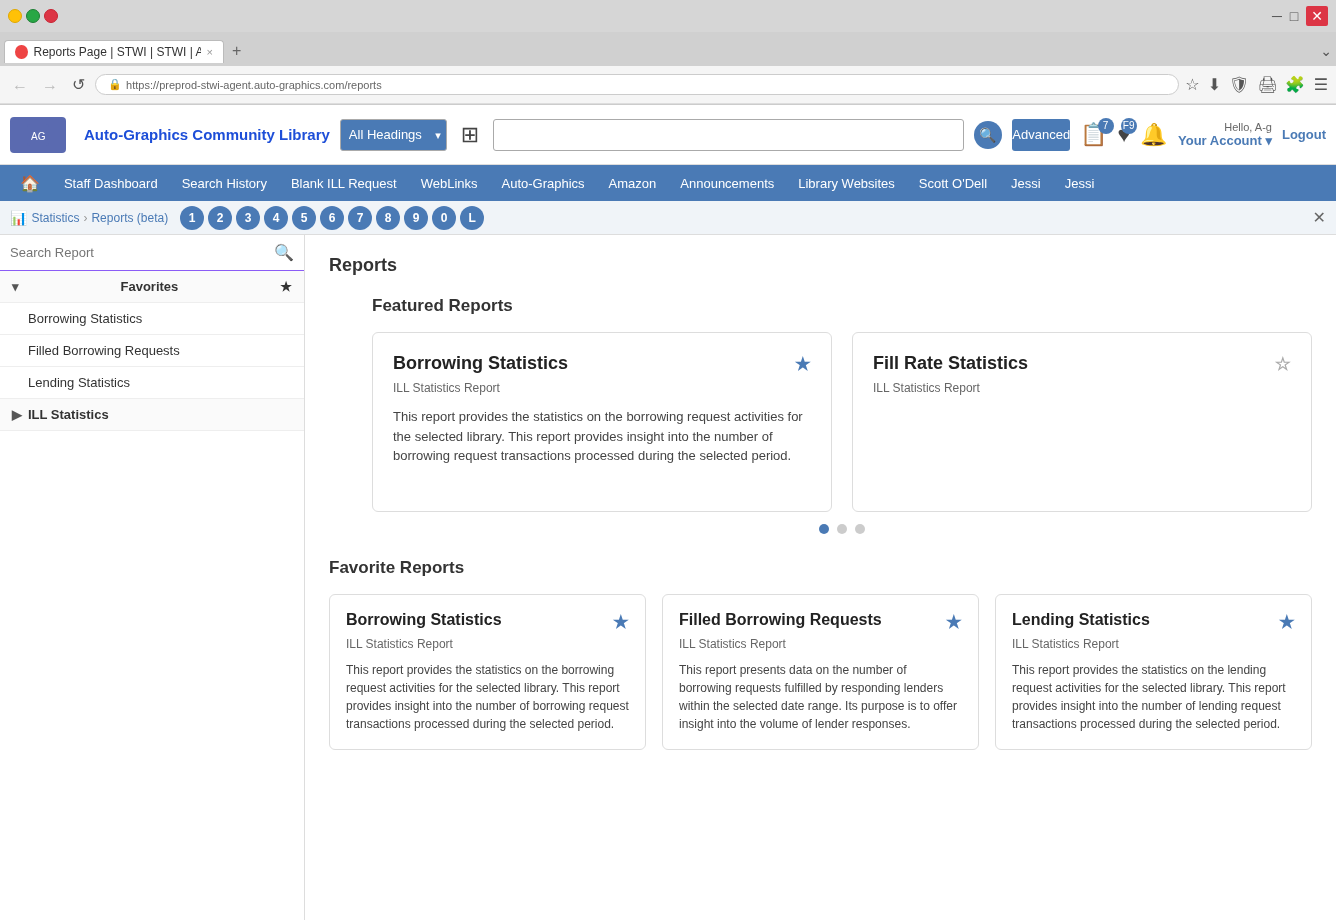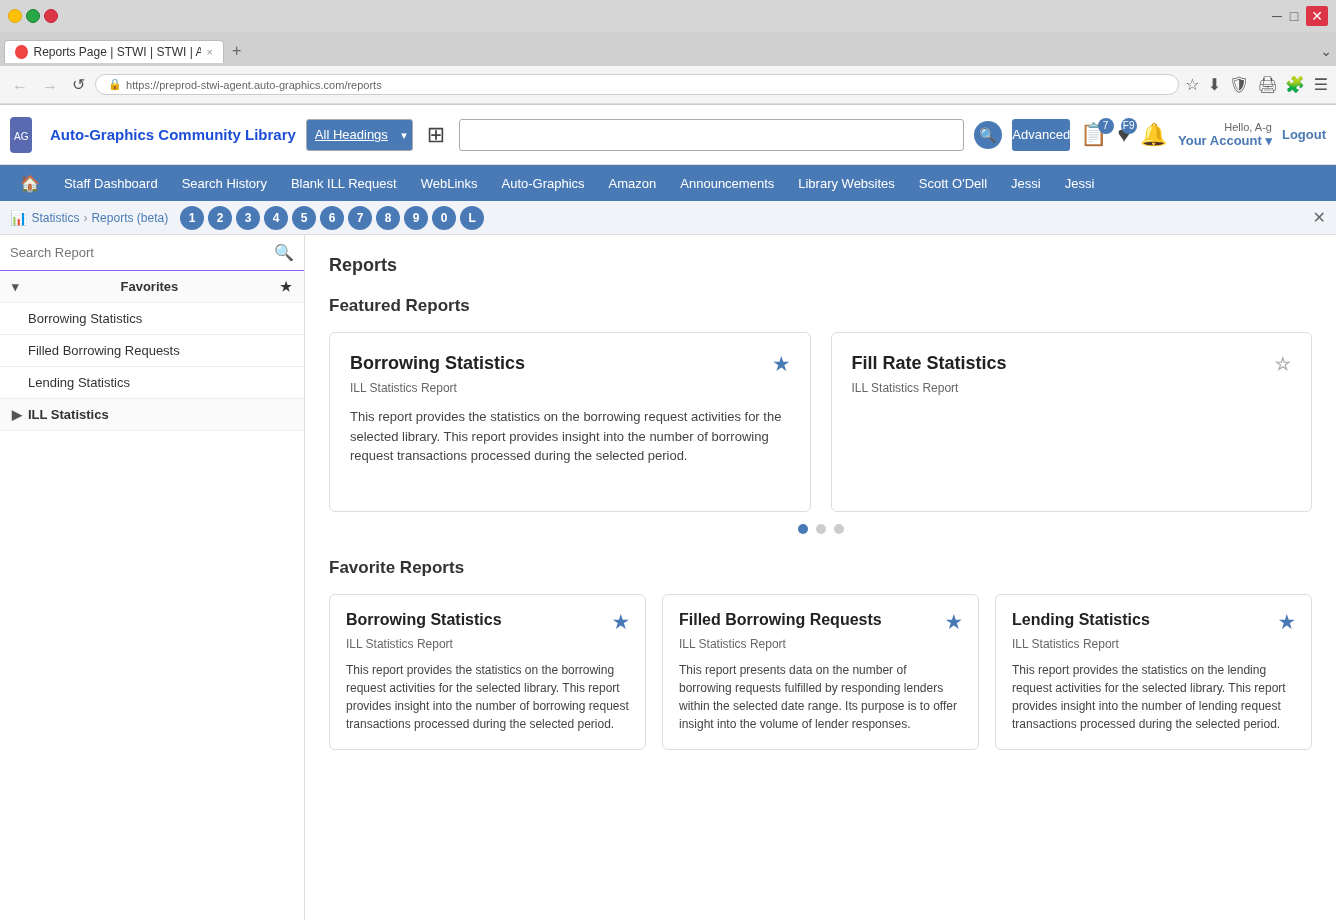--- a/index.html
+++ b/index.html
@@ -24,22 +24,22 @@
     .nav-btn { background: none; border: none; font-size: 16px; color: #555; cursor: pointer; padding: 2px 4px; }
     .nav-btn:disabled { color: #bbb; }
     .address-bar { flex: 1; border: 1px solid #ccc; border-radius: 12px; padding: 3px 12px; font-size: 12px; color: #333; background: #fff; display: flex; align-items: center; gap: 4px; }
     .address-bar span { color: #666; font-size: 11px; }
     .address-url { color: #333; font-size: 12px; }
     .nav-icons { display: flex; gap: 8px; align-items: center; }
 
     
     .app-header { background: #fff; border-bottom: 1px solid #ddd; display: flex; align-items: center; padding: 0 10px; height: 60px; gap: 10px; }
     .app-logo { color: #1d4ed8; font-size: 15px; font-weight: bold; min-width: 220px; }
-    .logo-icon { width: 22px; height: 36px; background: #5a6ab0; border-radius: 4px; display: inline-flex; align-items: center; justify-content: center; color: white; font-size: 12px; margin-right: 8px; }
-    .search-dropdown { border: 1px solid #aaa; border-radius: 3px; padding: 4px 8px; font-size: 13px; background: #4a7ab5; color: white; cursor: pointer; height: 32px; appearance: none; -webkit-appearance: none; padding-right: 24px; text-decoration: underline; }
+    .logo-icon { width: 56px; height: 36px; background: #5a6ab0; border-radius: 4px; display: inline-flex; align-items: center; justify-content: center; color: white; font-size: 12px; margin-right: 8px; }
+    .search-dropdown { border: 1px solid #aaa; border-radius: 3px; padding: 4px 8px; font-size: 13px; background: #4a7ab5; color: white; cursor: pointer; height: 32px; appearance: none; -webkit-appearance: none; padding-right: 24px; }
     .search-dropdown-wrap { position: relative; }
     .search-dropdown-wrap::after { content: '▾'; position: absolute; right: 6px; top: 50%; transform: translateY(-50%); color: white; pointer-events: none; font-size: 11px; }
     .stack-icon { color: #444; font-size: 22px; cursor: pointer; margin: 0 4px; }
     .search-box { flex: 1; border: 1px solid #aaa; border-radius: 3px; padding: 4px 8px; font-size: 13px; height: 32px; }
     .search-icon-btn { background: #4a7ab5; border: none; border-radius: 50%; width: 28px; height: 28px; color: white; cursor: pointer; font-size: 14px; display: flex; align-items: center; justify-content: center; }
     .advanced-btn { background: #4a7ab5; color: white; border: none; border-radius: 3px; padding: 5px 0; font-size: 13px; cursor: pointer; height: 32px; }
     .header-right { display: flex; align-items: center; gap: 10px; margin-left: auto; }
     .header-icon-wrap { position: relative; }
     .header-icon { font-size: 22px; color: #444; cursor: pointer; }
     .badge { position: absolute; top: -4px; right: -6px; background: #4a7ab5; color: white; border-radius: 50%; font-size: 10px; width: 16px; height: 16px; display: flex; align-items: center; justify-content: center; }
@@ -73,21 +73,21 @@
     .sidebar-group-star { color: #4a7ab5; font-size: 16px; cursor: pointer; }
     .sidebar-item { padding: 8px 12px 8px 28px; border-bottom: 1px solid #eee; font-size: 13px; color: #333; cursor: pointer; }
     .sidebar-subgroup-header { display: flex; align-items: center; gap: 6px; padding: 8px 12px; border-bottom: 1px solid #eee; font-size: 13px; font-weight: bold; color: #333; cursor: pointer; background: #fafafa; }
 
     
     .content { flex: 1; overflow-y: auto; padding: 20px 24px; background: #fff; }
     .page-title { font-size: 18px; font-weight: bold; color: #333; margin-bottom: 20px; }
     .section-title { font-size: 17px; font-weight: bold; color: #333; margin-bottom: 16px; }
 
     
-    .carousel { position: relative; margin-bottom: 24px; }
+    .carousel { position: relative; margin-bottom: 24px; margin-left: 43px; }
     .carousel-cards { display: flex; gap: 20px; margin-bottom: 12px; }
     .report-card { flex: 1; border: 1px solid #ddd; border-radius: 6px; padding: 20px; background: #fff; min-height: 180px; }
     .report-card-title { font-size: 18px; font-weight: bold; color: #222; margin-bottom: 6px; display: flex; justify-content: space-between; align-items: flex-start; }
     .report-card-type { font-size: 12px; color: #666; margin-bottom: 12px; }
     .report-card-desc { font-size: 13px; color: #444; line-height: 1.5; }
     .star-filled { color: #4a7ab5; font-size: 18px; cursor: pointer; }
     .star-empty { color: #aaa; font-size: 18px; cursor: pointer; }
 
     
     .carousel-dots { display: flex; justify-content: center; gap: 8px; }

